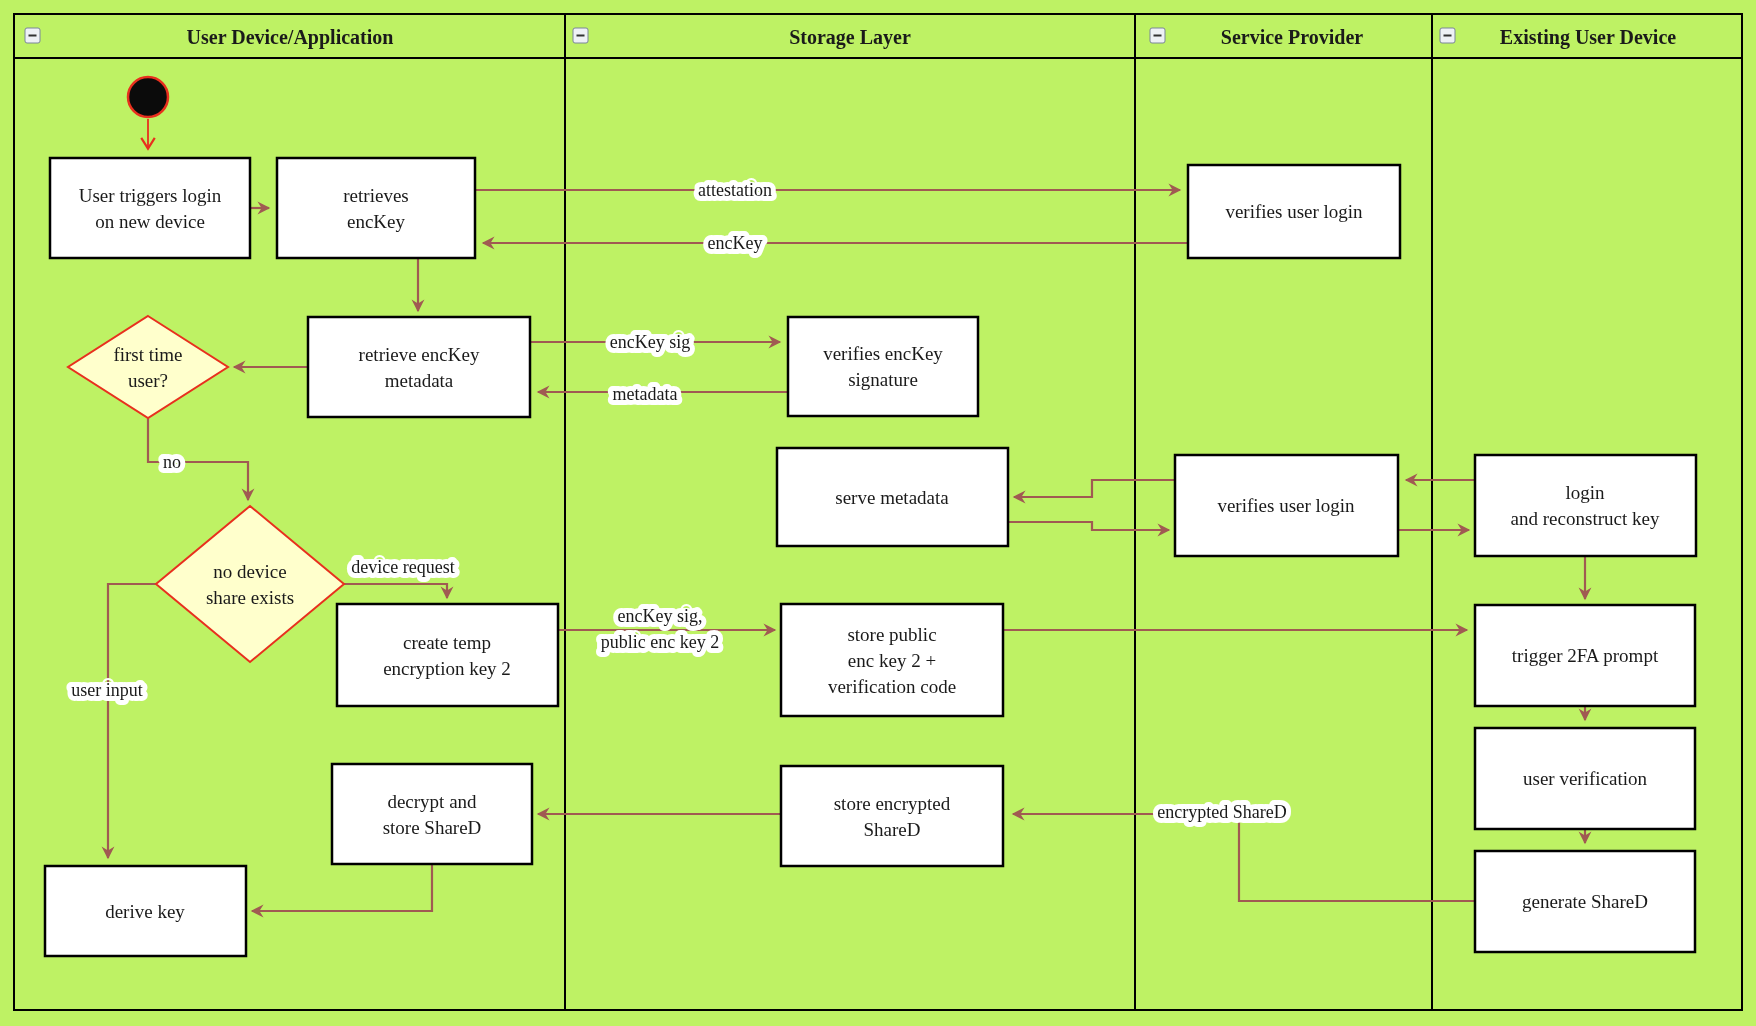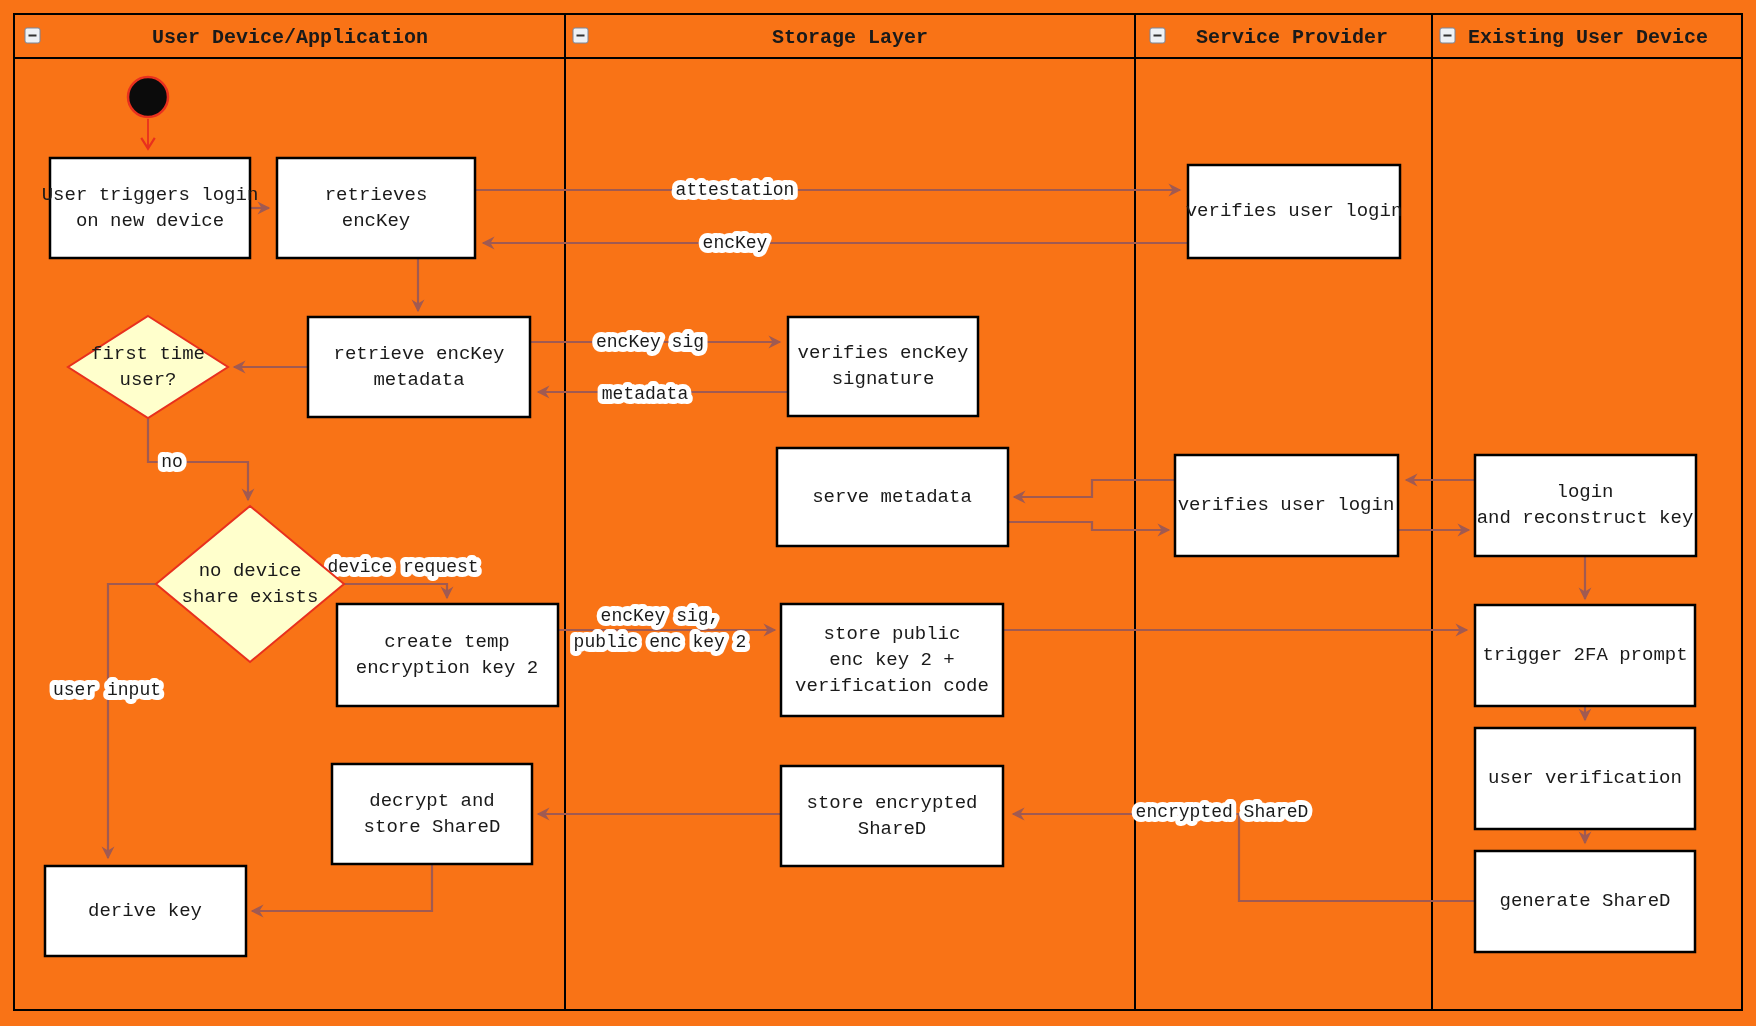--- a/index.html
+++ b/index.html
@@ -1,17 +1,17 @@
 <!DOCTYPE html>
 <html><head>
 <meta charset="utf-8">
 <style>
   html,body{margin:0;padding:0;background:#ffffff;}
-  .canvas{position:relative;width:1756px;height:1026px;background:#f97316;
-          font-family:Liberation Mono, monospace;}
+  .canvas{position:relative;width:1756px;height:1026px;background:#bef264;
+          font-family:Liberation Serif, serif;}
   svg{display:block;}
   text{fill:#1a1a1a;}
   .node-label{font-size:19px;text-anchor:middle;dominant-baseline:central;}
   .lane-title{font-size:20px;font-weight:bold;text-anchor:middle;dominant-baseline:central;}
   .edge-label{font-size:18px;text-anchor:middle;dominant-baseline:central;
               paint-order:stroke;stroke:#ffffff;stroke-width:10px;stroke-linejoin:round;}
   .node-box{fill:#ffffff;stroke:#000000;stroke-width:2.5px;}
   .lane-line{fill:none;stroke:#000000;stroke-width:2px;}
   .decision{fill:#ffffcc;stroke:#e8301e;stroke-width:2px;}
   .edge{fill:none;stroke:#a05a52;stroke-width:2.2px;}

